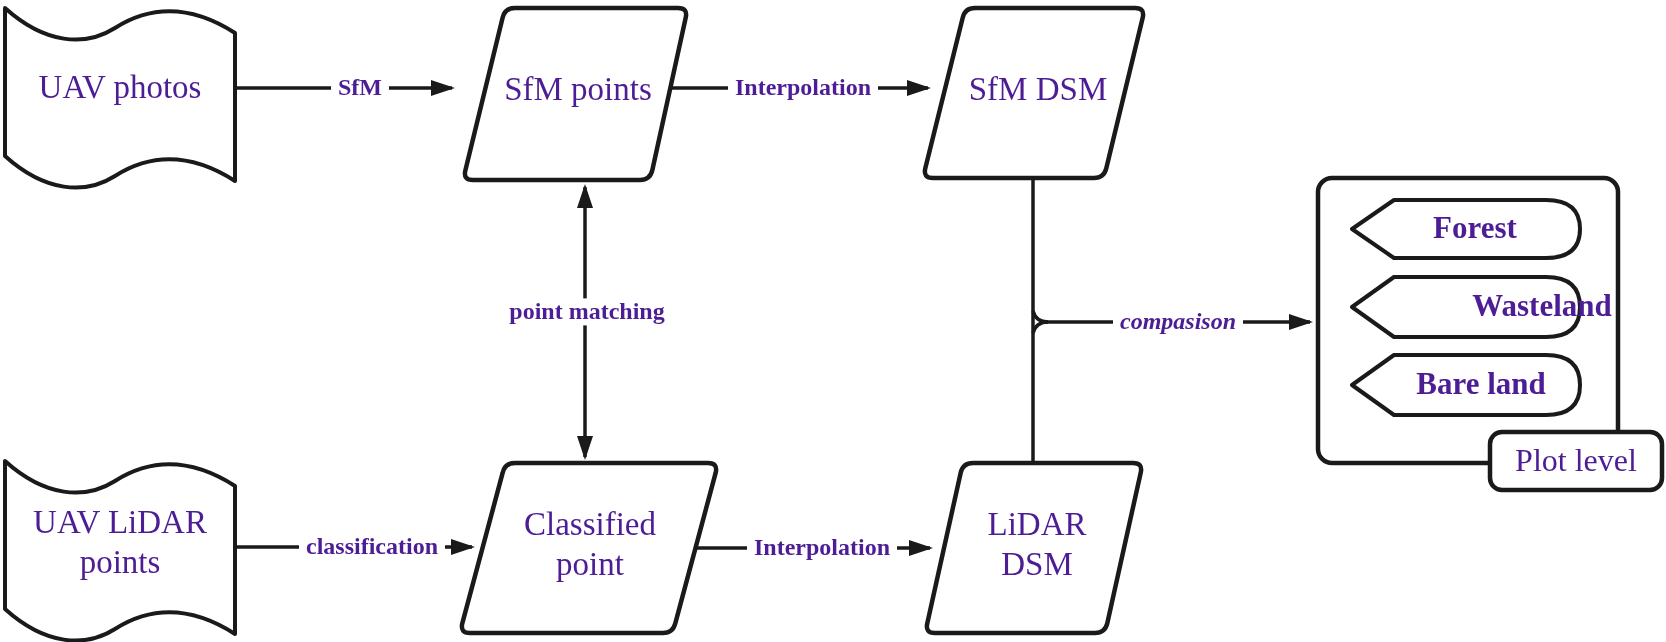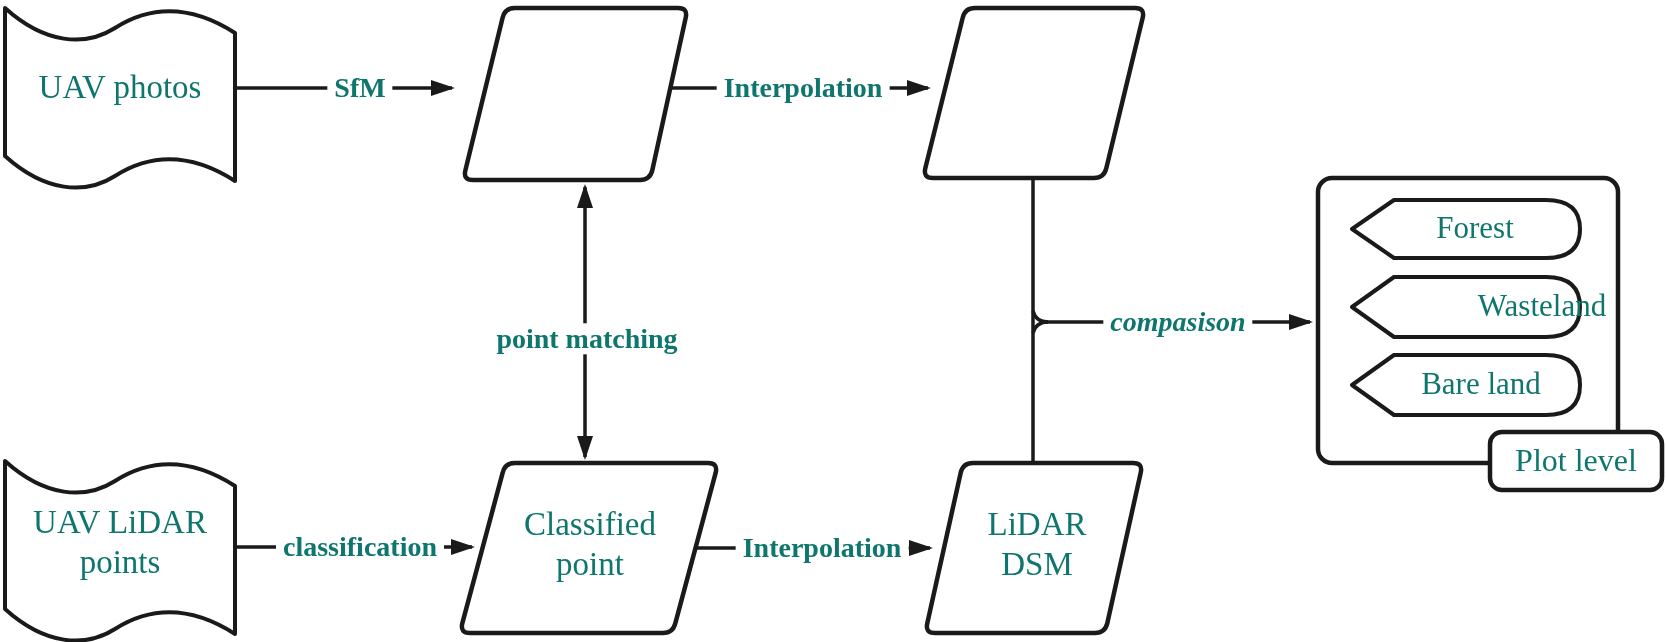--- a/index.html
+++ b/index.html
@@ -11,32 +11,32 @@
     font-family: "Liberation Serif", serif;
     color: #1a1a1a;
     overflow: hidden;
   }
   .stage svg { position: absolute; left: 0; top: 0; }
   .label {
     position: absolute;
     transform: translate(-50%, -50%);
     text-align: center;
     white-space: nowrap;
-    color: #0f766e;
+    color: #4c1d95;
   }
   .node-label { font-size: 33px; line-height: 1.2; }
   .wrap { white-space: normal; }
   .edge-label {
-    font-size: 28px;
+    font-size: 24px;
     font-weight: bold;
     background: #ffffff;
     padding: 1px 7px;
     line-height: 1.05;
   }
-  .tag-label { font-size: 31px; }
+  .tag-label { font-size: 31px; font-weight: bold; }
   .caption-label { font-size: 32px; }
 </style>
 </head>
 <body>
 
 <div class="stage">
 
   <svg width="1666" height="642" viewBox="0 0 1666 642">
     <defs>
       <marker id="ah" viewBox="0 0 24 16" markerWidth="24" markerHeight="16" refX="21" refY="8" orient="auto-start-reverse" markerUnits="userSpaceOnUse">
@@ -77,35 +77,37 @@
     <path d="M 1033 178 L 1033 463" fill="none" stroke="#1a1a1a" stroke-width="3.5"></path>
     <path d="M 1033 311 Q 1036 322 1048 322" fill="none" stroke="#1a1a1a" stroke-width="3.5"></path>
     <path d="M 1033 333 Q 1036 322 1048 322" fill="none" stroke="#1a1a1a" stroke-width="3.5"></path>
     <path d="M 1046 322 L 1310 322" fill="none" stroke="#1a1a1a" stroke-width="3.5" marker-end="url(#ah)"></path>
 
     <rect x="1490" y="432" width="172" height="58" rx="12" fill="#ffffff" stroke="#1a1a1a" stroke-width="4.5"></rect>
   </svg>
 
   <div class="label node-label" style="left:120px; top:88px;">UAV photos</div>
 
+  <div class="label node-label" style="left:578px; top:90px;">SfM points</div>
 
+  <div class="label node-label" style="left:1038px; top:90px;">SfM DSM</div>
 
   <div class="label node-label wrap" style="left:120px; top:543px; width:195px;">UAV LiDAR points</div>
 
   <div class="label node-label wrap" style="left:590px; top:545px; width:165px;">Classified point</div>
 
   <div class="label node-label wrap" style="left:1037px; top:545px; width:130px;">LiDAR DSM</div>
 
   <div class="label edge-label" style="left:360px; top:88px;">SfM</div>
 
   <div class="label edge-label" style="left:803px; top:88px;">Interpolation</div>
 
-  <div class="label edge-label" style="left:587px; top:339px;">point matching</div>
+  <div class="label edge-label" style="left:587px; top:312px;">point matching</div>
 
-  <div class="label edge-label" style="left:360px; top:547px;">classification</div>
+  <div class="label edge-label" style="left:372px; top:547px;">classification</div>
 
   <div class="label edge-label" style="left:822px; top:548px;">Interpolation</div>
 
   <div class="label edge-label" style="left:1178px; top:322px;font-style:italic;">compasison</div>
 
   <div class="label tag-label" style="left:1475px; top:228px;">Forest</div>
 
   <div class="label tag-label" style="left:1542px; top:306px;">Wasteland</div>
 
   <div class="label tag-label" style="left:1481px; top:384px;">Bare land</div>

